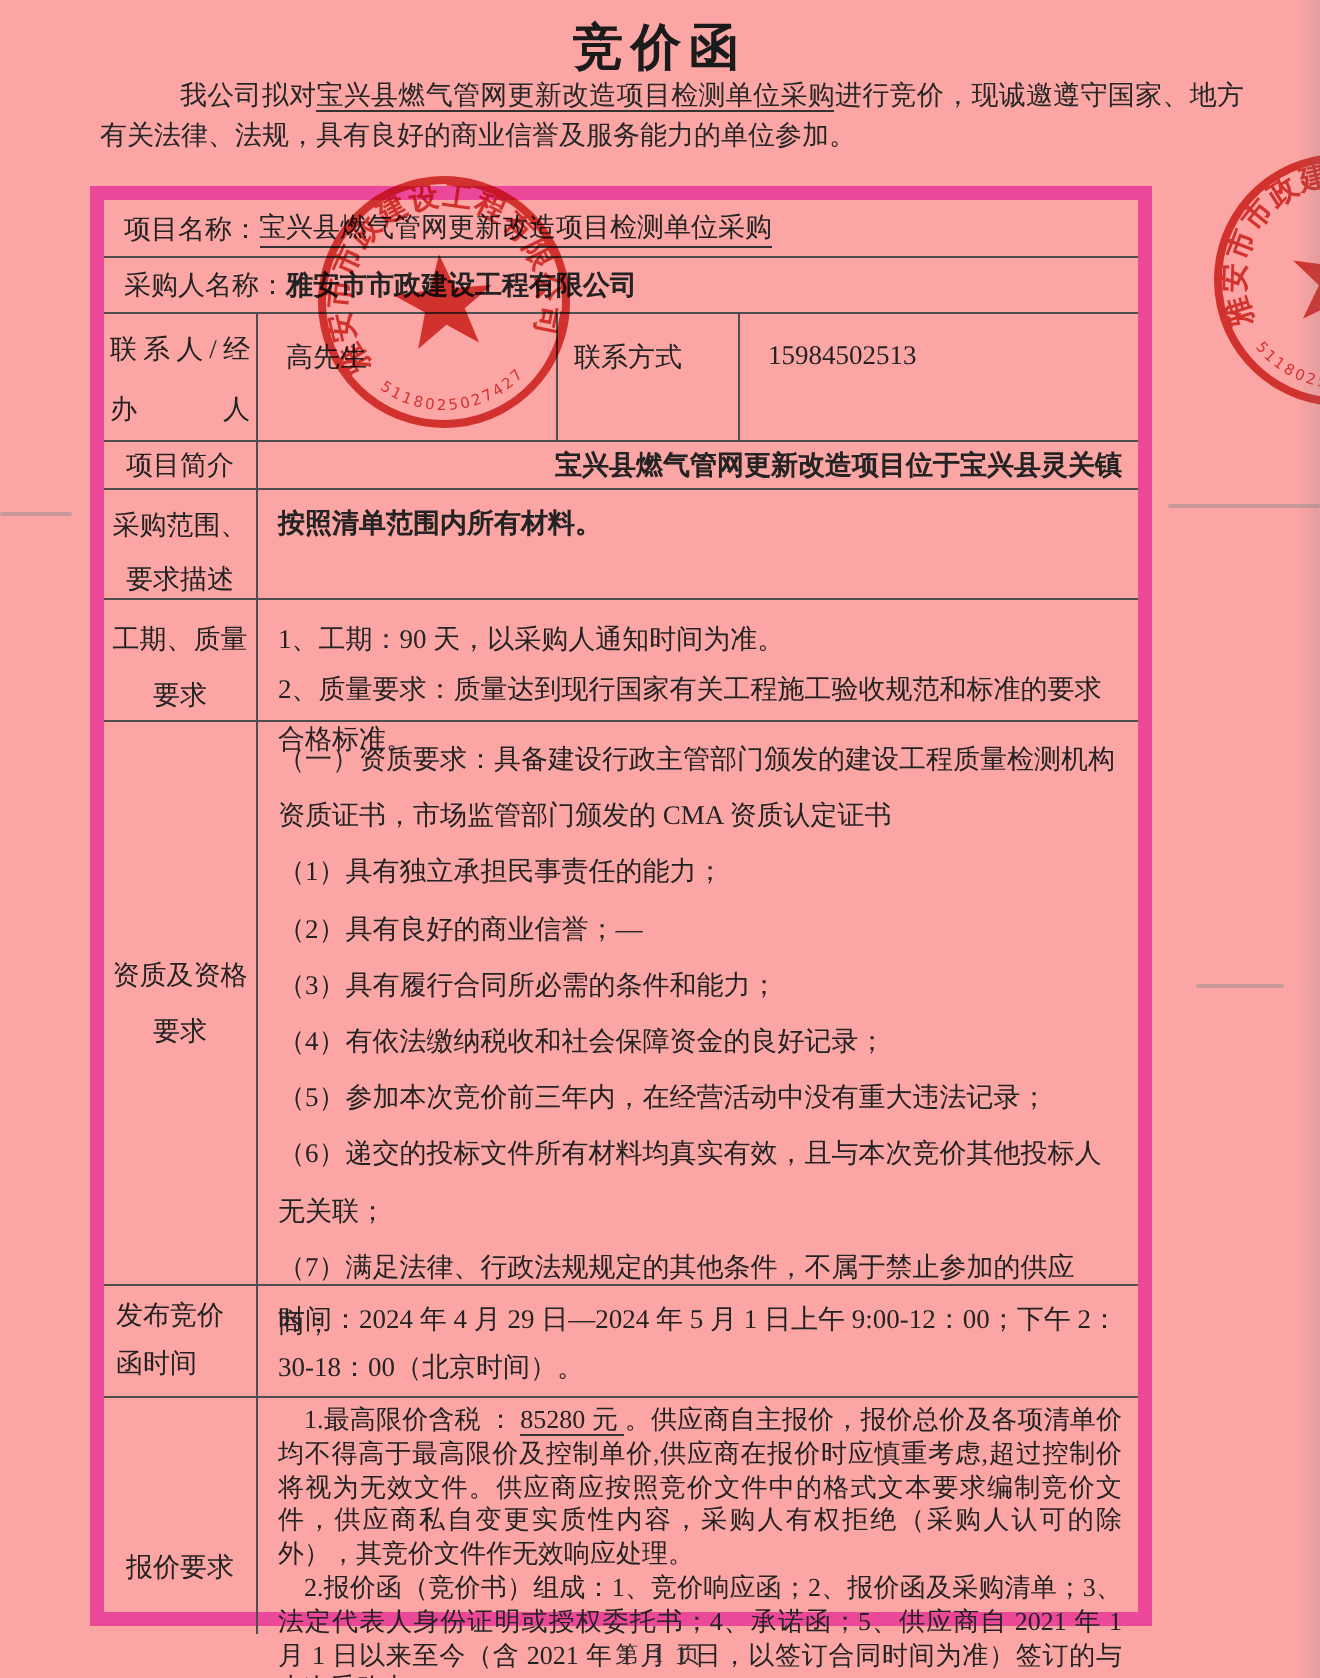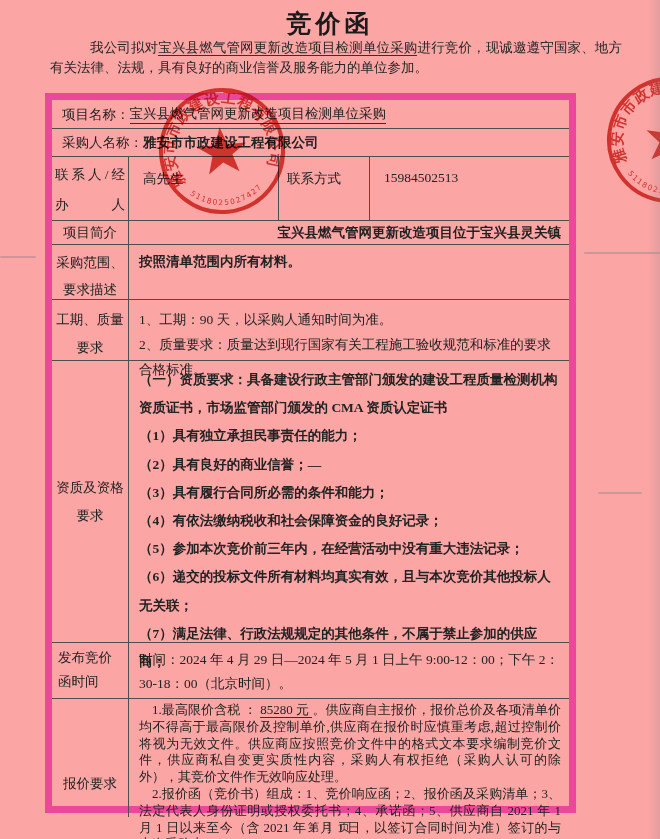--- a/index.html
+++ b/index.html
@@ -58,21 +58,21 @@
   .r3 .c3 { flex: 0 0 91px; width: 91px; padding-top: 13px; padding-left: 8px; }
   .r3 .c4 { flex: 1 1 auto; font-family: "Liberation Serif", "DejaVu Serif", serif; }
   .r4 .label-cell { line-height: 16px; }
   .r4 .content-cell { line-height: 16px; font-weight: 600; text-align: right; }
   .r5 .label-cell { line-height: 27px; padding-top: 4px; }
   .r5 .content-cell { padding-top: 8px; font-weight: 600; }
   .r6 .label-cell { line-height: 28px; padding-top: 6px; }
   .r6 .content-cell { padding-top: 7px; line-height: 25px; }
   .r7 .label-cell { display: flex; flex-direction: column; justify-content: center; line-height: 28px; }
   .r7 .content-cell { padding-top: 5px; }
-  .r7 .q-item { line-height: 28.2px; font-weight: bold; }
+  .r7 .q-item { line-height: 28.2px; }
   .r8 .label-cell { line-height: 24px; padding-top: 3px; text-align: left; padding-left: 6px; }
   .r8 .content-cell { padding-top: 5px; line-height: 24px; }
   .r9 .label-cell { display: flex; flex-direction: column; justify-content: flex-end; padding-bottom: 24px; }
   .r9 .content-cell { font-size: 13px; line-height: 16.8px; padding-top: 3px; text-align: justify; }
   .r9 .para { text-indent: 13px; }
   .price-u { border-bottom: 1px solid #333; }
   .bold-val { font-weight: 600; }
   .footer {
     position: absolute; left: 0; bottom: 4px; width: 100%;
     text-align: center; font-size: 11.5px; color: #333; letter-spacing: 2px;

